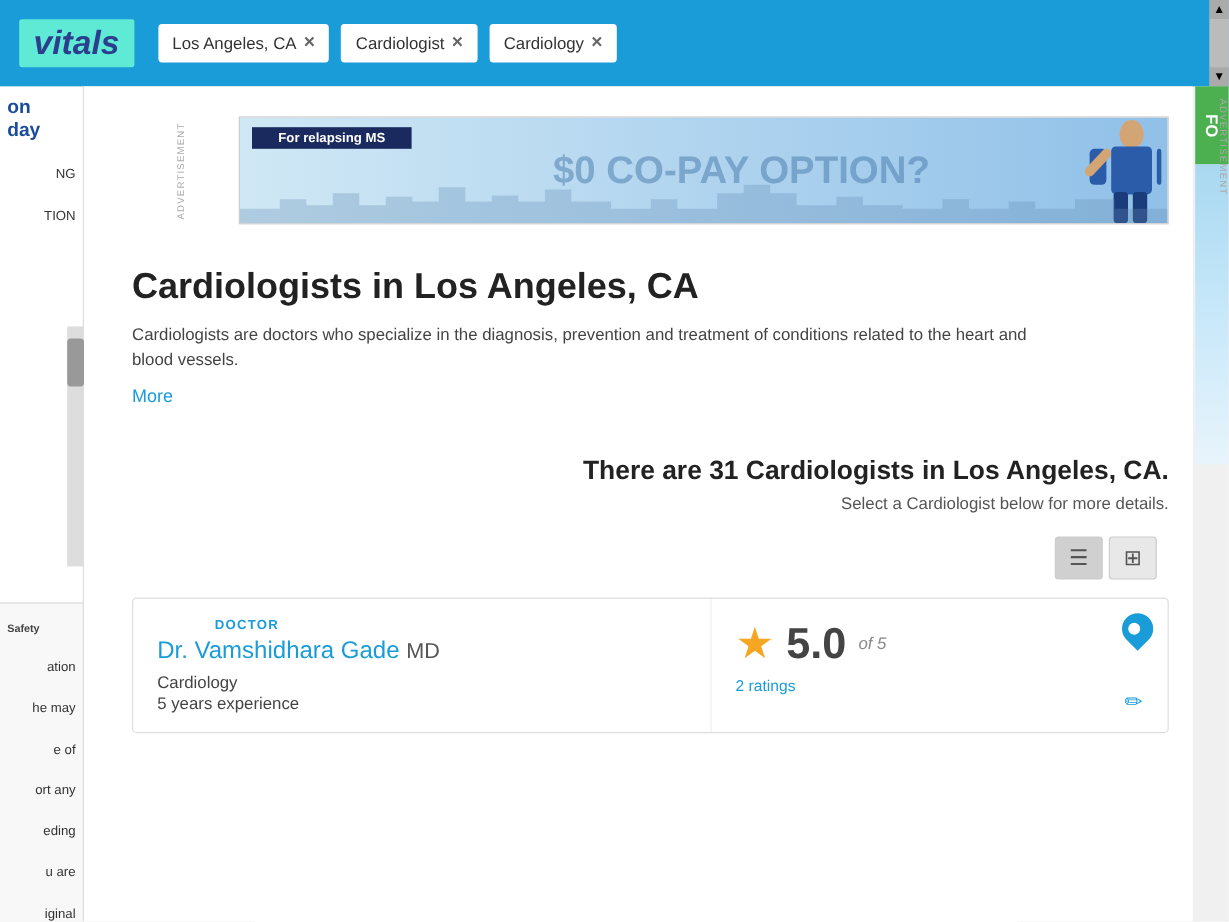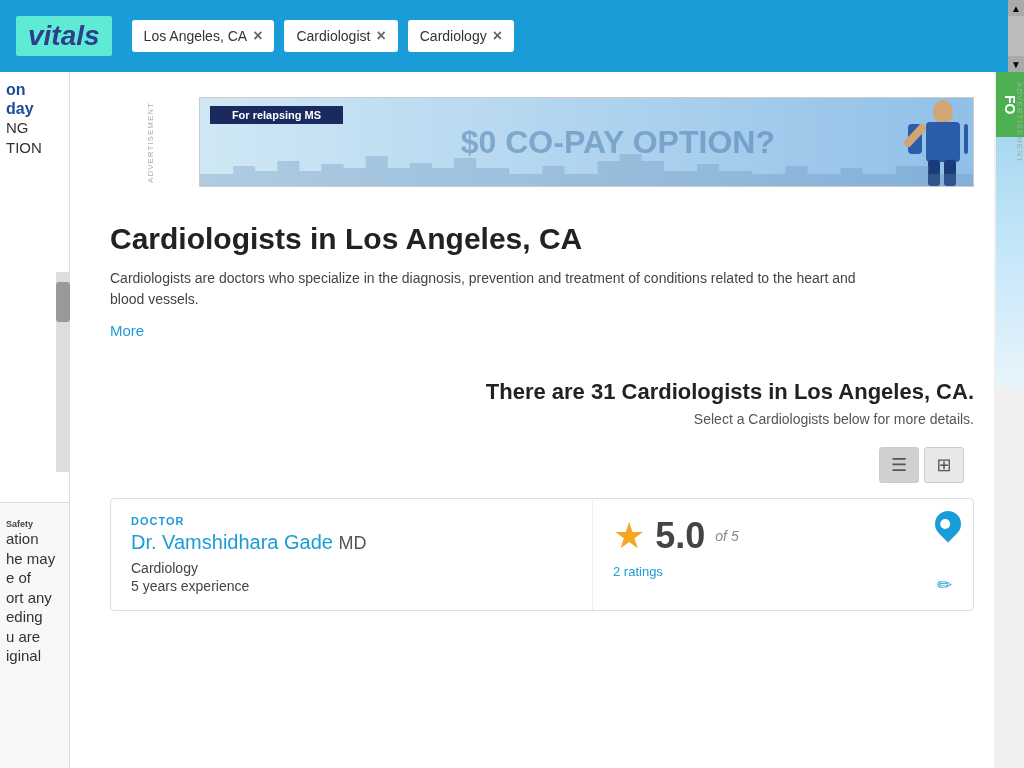--- a/index.html
+++ b/index.html
@@ -237,20 +237,21 @@
       border-right: 1px solid #eee;
     }
 
     #doctor-label {
       font-size: 11px;
       font-weight: bold;
       color: #1a9cd8;
       letter-spacing: 1px;
       text-transform: uppercase;
       margin-bottom: 4px;
+      margin-left: 48px;
     }
 
     #doctor-name {
       font-size: 20px;
       color: #1a9cd8;
       margin-bottom: 6px;
     }
 
     #doctor-name .suffix {
       color: #555;
@@ -388,24 +389,25 @@
     }
 
     .left-blue-text {
       color: #1a4c9c;
       font-weight: bold;
       font-size: 16px;
       line-height: 1.2;
     }
 
     .left-small-text {
-      font-size: 15px;
+      font-size: 11px;
       color: #333;
       line-height: 1.3;
-      margin-top: 0;
+      margin-top: 20px;
+      text-align: right;
     }
 
     .left-safety-label {
       font-size: 9px;
       font-weight: bold;
       color: #444;
       margin-top: 8px;
     }
 
     
@@ -551,21 +553,21 @@
   </div>
 
   <div id="heading-section">
     <h1 id="page-title">Cardiologists in Los Angeles, CA</h1>
     <p id="page-description">Cardiologists are doctors who specialize in the diagnosis, prevention and treatment of conditions related to the heart and blood vessels.</p>
     <a id="more-link" href="#">More</a>
   </div>
 
   <div id="count-section">
     <div id="count-title">There are 31 Cardiologists in Los Angeles, CA.</div>
-    <div id="count-subtitle">Select a Cardiologists below for more details.</div>
+    <div id="count-subtitle">Select a Cardiologist below for more details.</div>
   </div>
 
   <div id="view-toggle">
     <div class="view-btn active">
       <span>☰</span>
     </div>
     <div class="view-btn">
       <span>⊞</span>
     </div>
   </div>

